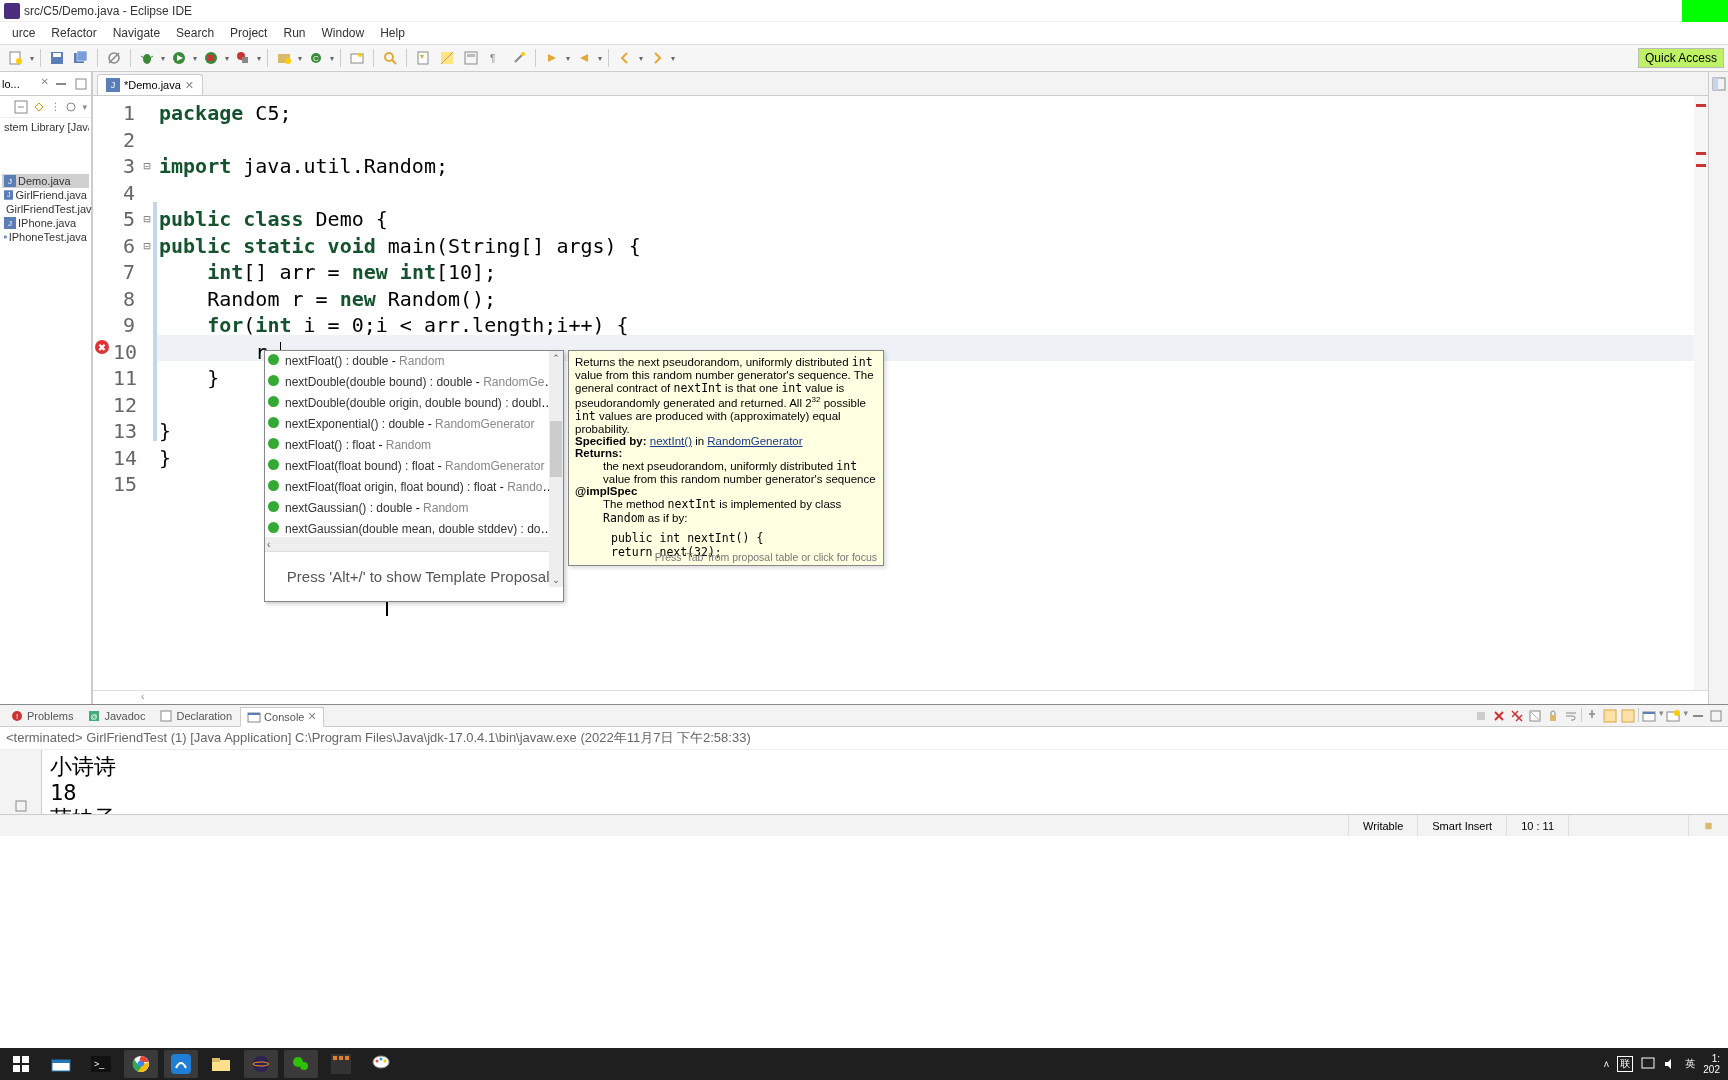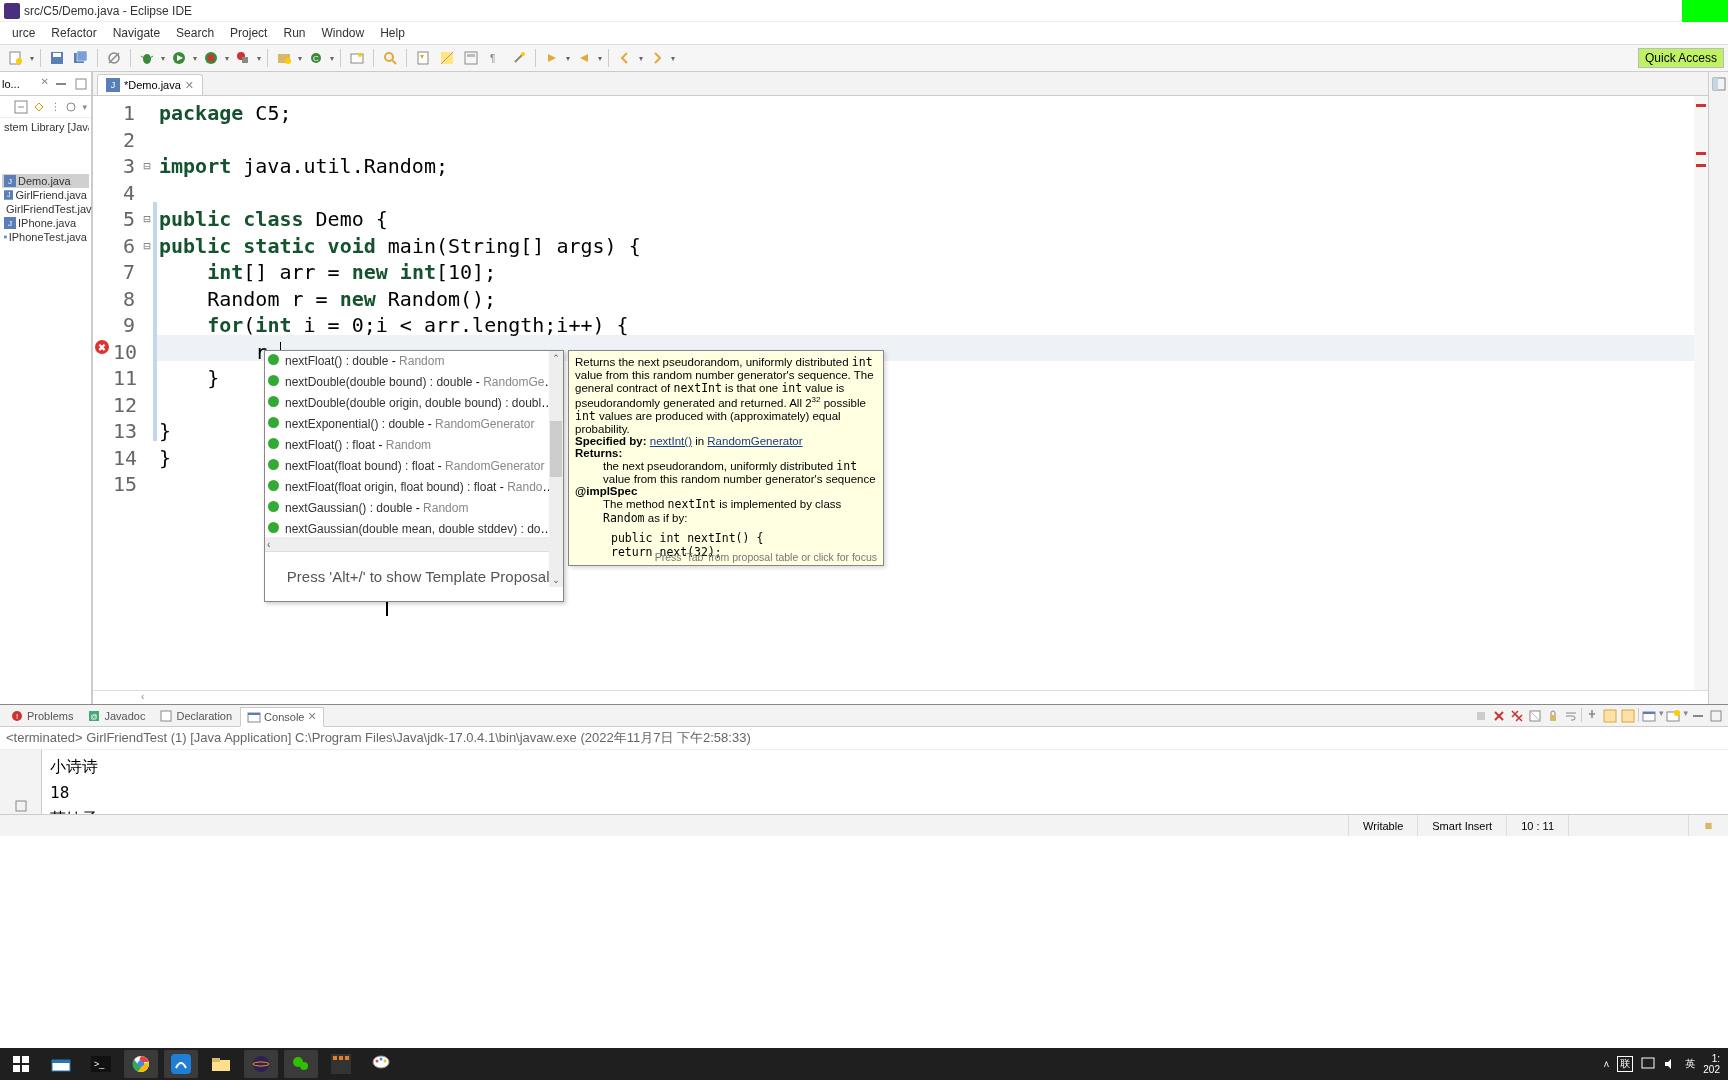--- a/index.html
+++ b/index.html
@@ -80,21 +80,21 @@
   .jd-footer { position:absolute; bottom:2px; right:6px; color:#777; font-size:10.5px; }
   
   
   .bottom-panel { border-top:1px solid #888; display:flex; flex-direction:column;}
   .bp-tabs { height:22px; display:flex; align-items:center; background:#f3f3f3; border-bottom:1px solid #ccc; padding-left:4px; gap:2px;}
   .bp-tab { padding:2px 6px; display:flex; align-items:center; gap:3px; font-size:11px; color:#555;}
   .bp-tab.active { background:#fff; border:1px solid #ccc; border-bottom:1px solid #fff; position:relative; top:1px;}
   .bp-tabs .tools { margin-left:auto; display:flex; gap:2px; padding-right:4px;}
   .bp-tabs .tools div { width:16px; height:16px; }
   .bp-status { padding:2px 6px; font-size:13px; color:#666; border-bottom:1px solid #eee; }
-  .console-out { padding:4px 8px; font-family: Consolas, "Microsoft YaHei", monospace; font-size:16px; line-height:26px; min-height:84px;}
+  .console-out { padding:4px 8px; font-family: Consolas, "Microsoft YaHei", monospace; font-size:22px; line-height:26px; min-height:84px;}
   
   .vbar { width:20px; border-left:1px solid #ccc; background:#f3f3f3; display:flex; flex-direction:column; align-items:center; padding-top:4px; gap:4px;}
   .vbar .vb { width:16px; height:16px; }
   
   
   .statusbar { position:absolute; left:0; right:0; bottom:244px; height:22px; background:#f3f3f3; border-top:1px solid #ccc; display:flex; align-items:center; font-size:11px;}
   .statusbar .cell { padding:0 14px; border-left:1px solid #ddd; height:100%; display:flex; align-items:center;}
   .statusbar .spacer { flex:1; }
   
   

